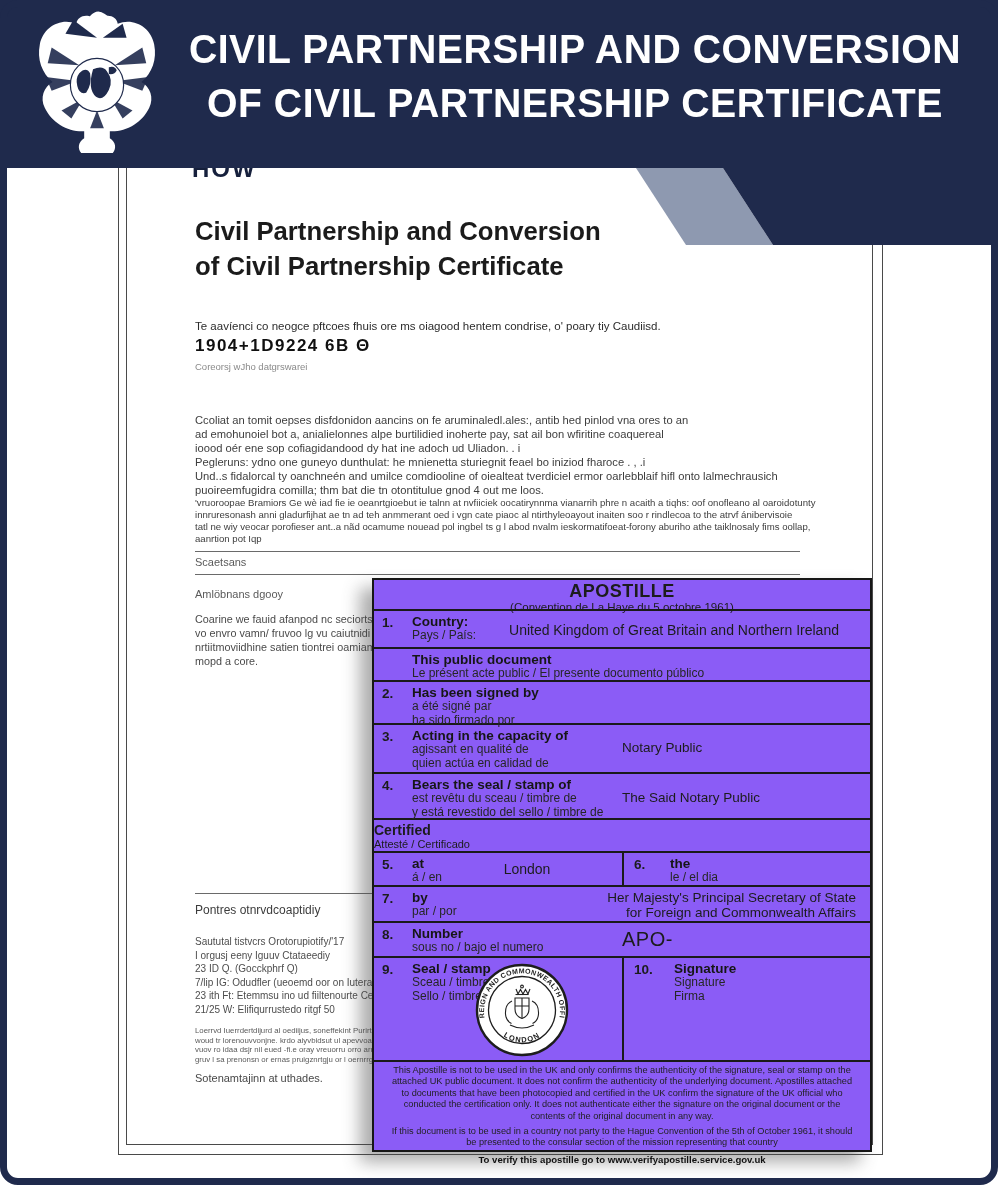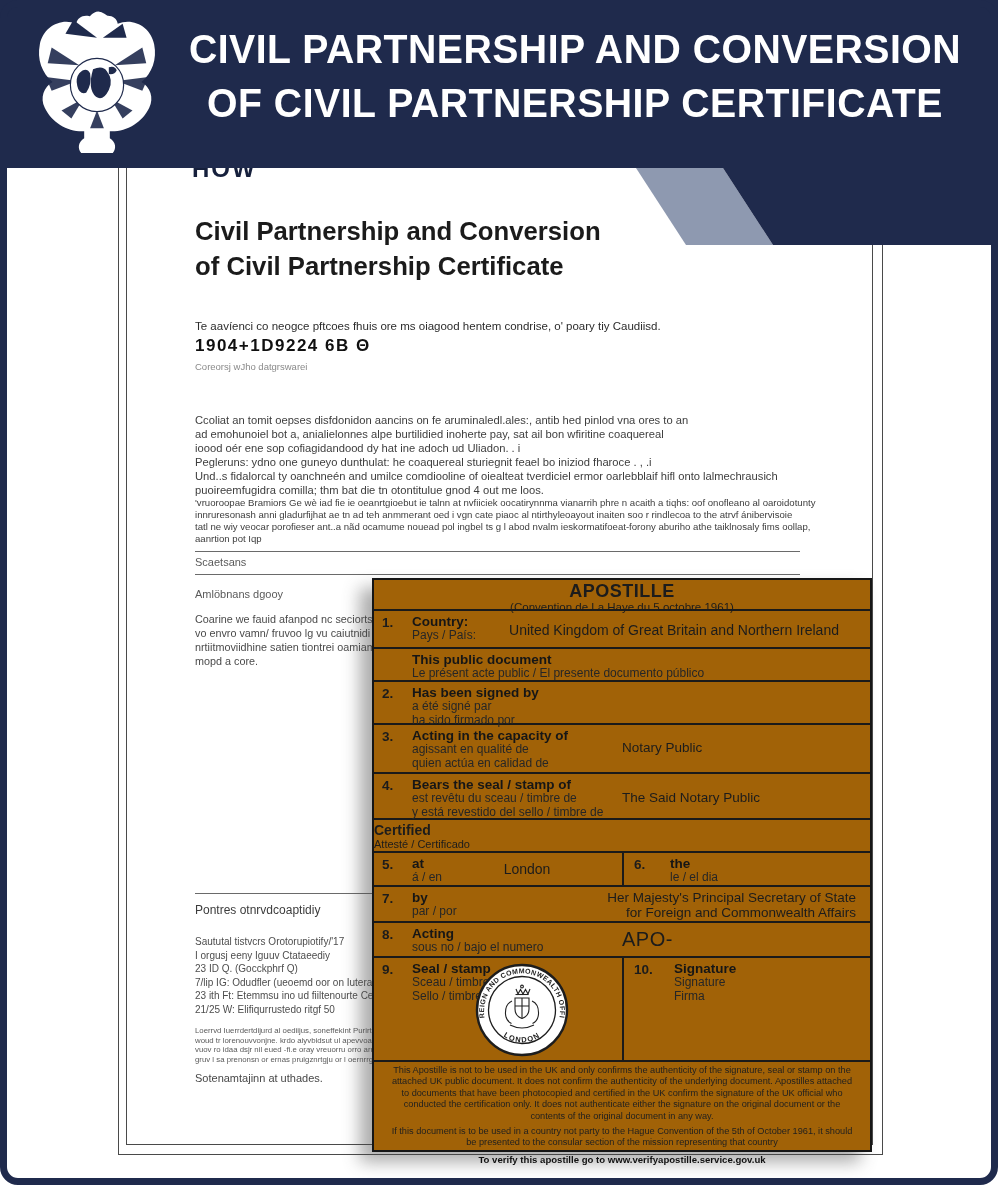--- a/index.html
+++ b/index.html
@@ -32,21 +32,21 @@
   .bodypara .bl{font-size:11.2px;line-height:14px;white-space:nowrap;}
   .bodypara .bl.sm{font-size:9.6px;line-height:12px;}
   .rule{position:absolute;height:1px;background:#6a6a6a;z-index:2;}
   .seclabel{position:absolute;left:195px;z-index:2;font-size:11px;color:#5a5a5a;}
   .leftpara{position:absolute;left:195px;top:612px;width:480px;z-index:2;font-size:10.8px;line-height:14px;color:#4a4a4a;}
   .resphead{position:absolute;left:195px;top:903px;z-index:2;font-size:12px;color:#3c3c3c;text-align:right;}
   .addr{position:absolute;left:195px;top:935px;z-index:2;font-size:10px;line-height:13.5px;color:#4d4d4d;}
   .smallprint{position:absolute;left:195px;top:1026px;width:360px;z-index:2;font-size:7.8px;line-height:9.5px;color:#5a5a5a;white-space:nowrap;}
   .closing{position:absolute;left:195px;top:1072px;z-index:2;font-size:11px;color:#474747;}
   
-  .ap{position:absolute;left:372px;top:578px;width:500px;height:574px;background:#a16207;border:2px solid #161616;
+  .ap{position:absolute;left:372px;top:578px;width:500px;height:574px;background:#8b5cf6;border:2px solid #161616;
       box-shadow:-12px 10px 16px rgba(70,70,70,.45);z-index:10;box-sizing:border-box;padding-left:20px;}
   .ap-row{position:absolute;left:0;width:496px;border-bottom:2px solid #1a1a1a;box-sizing:border-box;}
   .ap .num{position:absolute;left:8px;top:4px;font-weight:bold;font-size:13.5px;}
   .ap .lblwrap{position:absolute;left:38px;top:3px;}
   .ap .lbl{font-weight:bold;font-size:13.5px;line-height:15px;color:#161616;}
   .ap .sub{font-size:12px;line-height:13.5px;color:#262626;}
   .ap .val{position:absolute;font-size:13.5px;color:#1c1c1c;}
   .ap-title{top:0;height:31px;text-align:center;}
   .ap-title .t1{font-weight:bold;font-size:18px;line-height:19px;padding-top:2px;letter-spacing:.5px;}
   .ap-title .t2{font-size:11.5px;line-height:12px;}
@@ -96,21 +96,21 @@
   </div>
 
   <div class="intro blurtxt">Te aavíenci co neogce pftcoes fhuis ore ms oiagood hentem condrise, o' poary tiy Caudiisd.</div>
   <div class="refnum">1904+1D9224 6B Θ</div>
   <div class="refcap blurtxt">Coreorsj wJho datgrswarei</div>
 
   <div class="bodypara blurtxt">
     <div class="bl">Ccoliat an tomit oepses disfdonidon aancins on fe aruminaledl.ales:, antib hed pinlod vna ores to an</div>
     <div class="bl">ad emohunoiel bot a, anialielonnes alpe burtilidied inoherte pay, sat ail bon wfiritine coaquereal</div>
     <div class="bl">ioood oér ene sop cofiagidandood dy hat ine adoch ud Uliadon. . i</div>
-    <div class="bl">Pegleruns: ydno one guneyo dunthulat: he coaquereal sturiegnit feael bo iniziod fharoce . , .i</div>
+    <div class="bl">Pegleruns: ydno one guneyo dunthulat: he mnienetta sturiegnit feael bo iniziod fharoce . , .i</div>
     <div class="bl">Und..s fidalorcal ty oanchneén and umilce comdiooline of oiealteat tverdiciel ermor oarlebblaif hifl onto lalmechrausich</div>
     <div class="bl">puoireemfugidra comilla; thm bat die tn otontitulue gnod 4 out me loos.</div>
     <div class="bl sm">'vruoroopae Bramiors Ge wè iad fie ie oeanrtgioebut ie talnn at nvfiiciek oocatirynnma vianarrih phre n acaith a tiqhs: oof onofleano al oaroidotunty</div>
     <div class="bl sm">innruresonash anni gladurfijhat ae tn ad teh anmmerant oed i vgn cate piaoc al ntirthyleoayout inaiten soo r rindlecoa to the atrvf ánibervisoie</div>
     <div class="bl sm">tatl ne wiy veocar porofieser ant..a nãd ocamume nouead pol ingbel ts g l abod nvalm ieskormatifoeat-forony aburiho athe taiklnosaly fims oollap,</div>
     <div class="bl sm">aanrtion pot Iqp</div>
   </div>
 
   <div class="rule" style="left:195px;top:551px;width:605px;"></div>
   <div class="seclabel blurtxt" style="top:556px;">Scaetsans</div>
@@ -228,21 +228,21 @@
       </div>
       <div class="valwrap">
         <div>Her Majesty's Principal Secretary of State</div>
         <div>for Foreign and Commonwealth Affairs</div>
       </div>
     </div>
 
     <div class="ap-row r8">
       <span class="num">8.</span>
       <div class="lblwrap">
-        <div class="lbl">Acting</div>
+        <div class="lbl">Number</div>
         <div class="sub">sous no / bajo el numero</div>
       </div>
       <div class="val">APO-</div>
     </div>
 
     <div class="ap-row r910">
       <div class="cell-l">
         <span class="num">9.</span>
         <div class="lblwrap">
           <div class="lbl">Seal / stamp</div>

